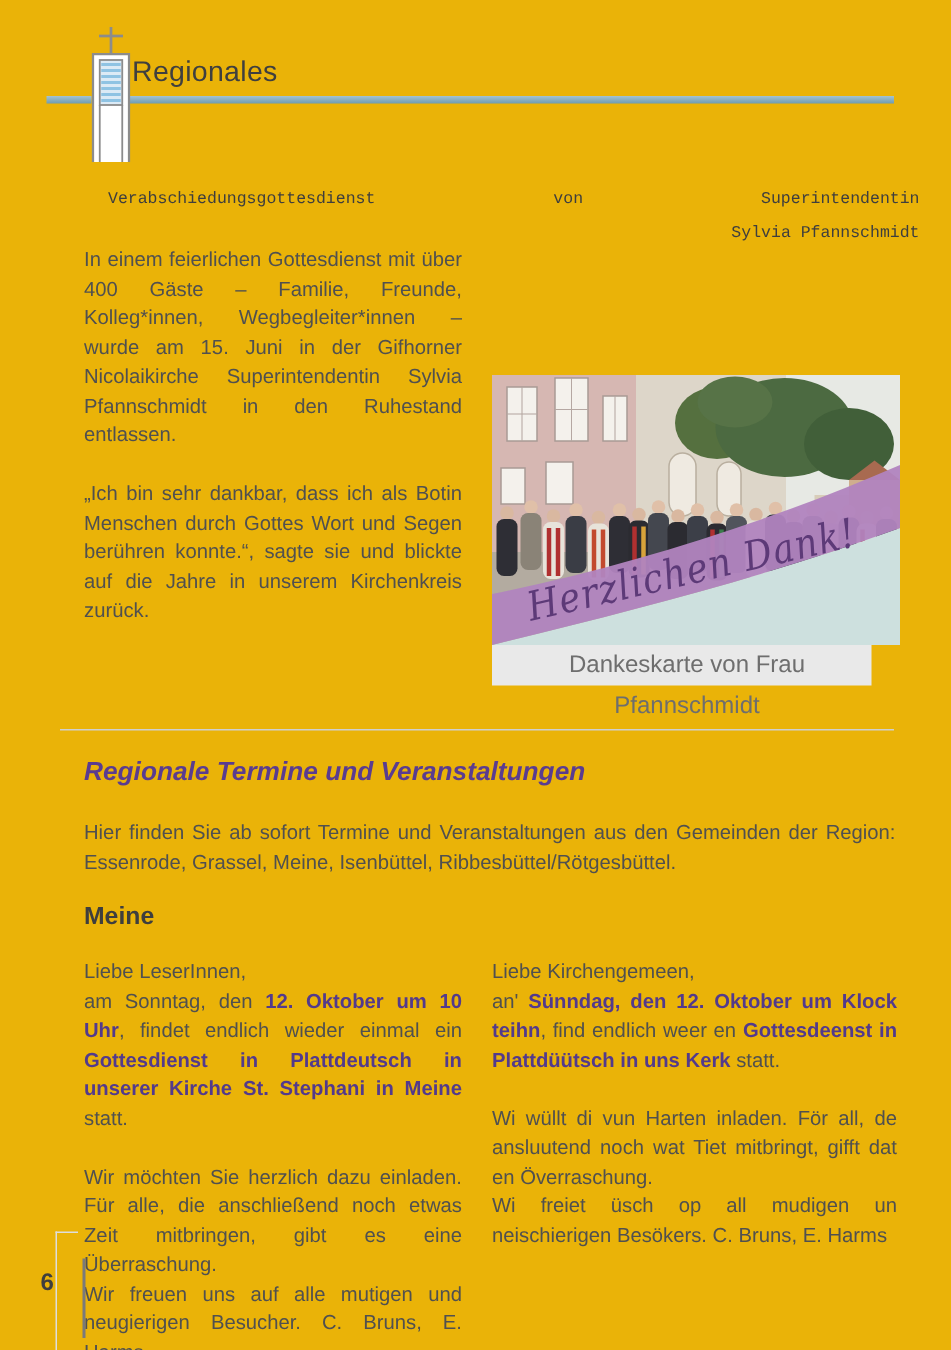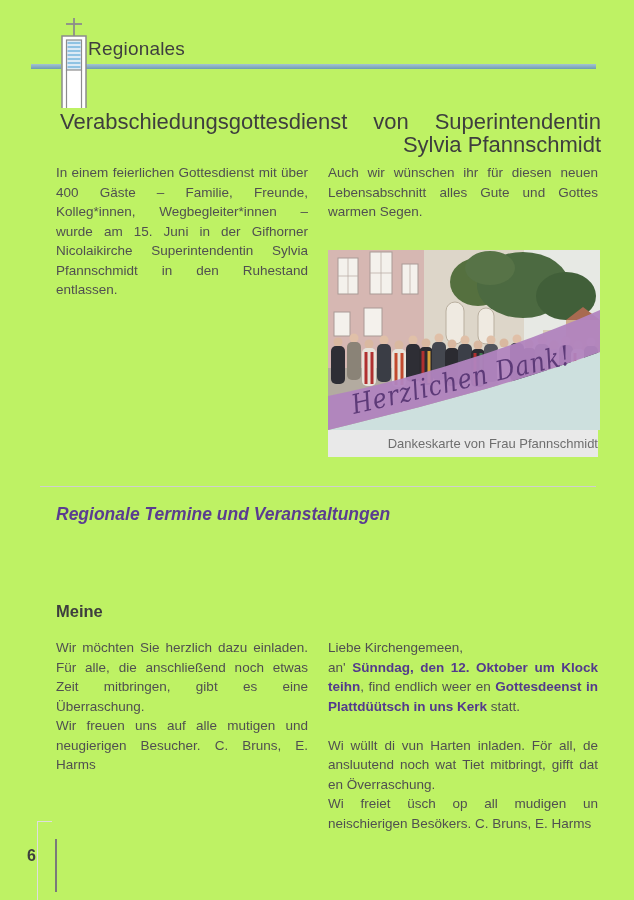--- a/index.html
+++ b/index.html
@@ -1,51 +1,51 @@
 <!DOCTYPE html>
 <html lang="de"><head>
 <meta charset="utf-8">
 <style>
   html,body{margin:0;padding:0;background:#ffffff;}
   .page{
     position:relative;
     width:634px;height:900px;
-    background:#bef264;
+    background:#eab308;
     font-family:"Liberation Sans","DejaVu Sans",sans-serif;
     color:#505050;
     overflow:hidden;
   }
   
   .hdr-rule{position:absolute;height:5px;background:linear-gradient(#a3c3d3,#6f9cb1);}
   .hdr-rule.left{left:31px;top:64px;width:30px;}
   .hdr-rule.right{left:86px;top:64px;width:510px;}
   .church-svg{position:absolute;left:46px;top:14px;}
   .hdr-title{
     position:absolute;left:88px;top:38px;
     font-size:19px;color:#3f3f3f;letter-spacing:.2px;
   }
   
   .art-title{
-    position:absolute;left:56px;top:106px;width:541px;margin:4px;
-    font-size:22px;line-height:23px;font-weight:400;color:#3e3e3e;
+    position:absolute;left:56px;top:106px;width:541px;margin:16px;
+    font-size:11px;line-height:23px;font-weight:400;color:#3e3e3e;font-family:Liberation Mono, monospace;
   }
   .art-title .l1{display:block;text-align:justify;text-align-last:justify;}
   .art-title .l2{display:block;text-align:right;}
   .col{position:absolute;font-size:13.5px;line-height:19.5px;text-align:justify;color:#505050;}
   .col p{margin:0 0 19.5px 0;white-space:pre-line;}
   .col-left{left:56px;width:252px;}
   .col-right{left:328px;width:270px;}
   .art-cols{top:163px;}
   
   .photo{position:absolute;left:328px;top:250px;width:272px;margin:0;}
   .photo svg{display:block;}
   .photo figcaption{
     width:246px;height:27px;background:#e9e9e9;
-    font-size:13px;line-height:27px;color:#6e6e6e;
-    padding-left:24px;text-align:right;
+    font-size:16px;line-height:27px;color:#6e6e6e;
+    padding-left:7px;text-align:center;
   }
   
   .divider{position:absolute;left:40px;top:486px;width:556px;height:1px;background:#cfcfcf;border:0;margin:0;}
   .sec-title{
     position:absolute;left:56px;top:504px;margin:0;
     font-size:17.5px;font-weight:700;color:#5a3c90;font-style:italic;
   }
   .intro{
     position:absolute;left:56px;top:545px;width:541px;margin:0;
     font-size:13.5px;line-height:20px;text-align:justify;color:#505050;
@@ -92,23 +92,21 @@
   </svg>
   <div class="hdr-title">Regionales</div>
 
   <h1 class="art-title">
     <span class="l1">Verabschiedungsgottesdienst von Superintendentin</span>
     <span class="l2">Sylvia Pfannschmidt</span>
   </h1>
 
   <div class="col col-left art-cols">
     <p>In einem feierlichen Gottesdienst mit über 400 Gäste – Familie, Freunde, Kolleg*innen, Wegbegleiter*innen – wurde am 15. Juni in der Gifhorner Nicolaikirche Superintendentin Sylvia Pfannschmidt in den Ruhestand entlassen.</p>
-  </div>
-  <div class="col col-right art-cols">
-    <p>Auch wir wünschen ihr für diesen neuen Lebensabschnitt alles Gute und Gottes warmen Segen.</p>
+    <p>„Ich bin sehr dankbar, dass ich als Botin Menschen durch Gottes Wort und Segen berühren konnte.“, sagte sie und blickte auf die Jahre in unserem Kirchenkreis zurück.</p>
   </div>
 
   <figure class="photo">
     <svg width="272" height="180" viewBox="0 0 272 180">
 
       <rect x="0" y="0" width="272" height="180" fill="#dfe2dc"></rect>
       <rect x="180" y="0" width="92" height="120" fill="#e7e9e4"></rect>
 
       <rect x="0" y="0" width="96" height="150" fill="#d6b7b2"></rect>
       <g fill="#f4f1ec" stroke="#a99a95" stroke-width="1">
@@ -235,23 +233,26 @@
 
       <path d="M0,180 C90,158 185,134 272,102 L272,180 Z" fill="#cde0de"></path>
       <path d="M0,146 C90,128 190,96 272,60 L272,102 C185,134 90,158 0,180 Z" fill="#b184bf" opacity="0.95"></path>
       <text x="26" y="164" transform="rotate(-13 26 164)" font-family="DejaVu Serif, serif" font-style="italic" font-size="27" fill="#5d3a78" letter-spacing="1" textLength="224" lengthAdjust="spacingAndGlyphs">Herzlichen Dank!</text>
     </svg>
     <figcaption>Dankeskarte von Frau Pfannschmidt</figcaption>
   </figure>
 
   <div class="divider"></div>
   <h2 class="sec-title">Regionale Termine und Veranstaltungen</h2>
+  <p class="intro">Hier finden Sie ab sofort Termine und Veranstaltungen aus den Gemeinden der Region: Essenrode, Grassel, Meine, Isenbüttel, Ribbesbüttel/Rötgesbüttel.</p>
   <h3 class="sub-title">Meine</h3>
 
   <div class="col col-left meine-cols">
+    <p><span>Liebe LeserInnen,
+am Sonntag, den </span><span class="rich-b">12. Oktober um 10 Uhr</span><span>, findet endlich wieder einmal ein </span><span class="rich-b">Gottesdienst in Plattdeutsch in unserer Kirche St. Stephani in Meine</span><span> statt.</span></p>
     <p><span>Wir möchten Sie herzlich dazu einladen. Für alle, die anschließend noch etwas Zeit mitbringen, gibt es eine Überraschung.
 Wir freuen uns auf alle mutigen und neugierigen Besucher. </span><span class="rich-i">C. Bruns, E. Harms</span></p>
   </div>
   <div class="col col-right meine-cols">
     <p><span>Liebe Kirchengemeen,
 an' </span><span class="rich-b">Sünndag, den 12. Oktober um Klock teihn</span><span>, find endlich weer en </span><span class="rich-b">Gottesdeenst in Plattdüütsch in uns Kerk</span><span> statt.</span></p>
     <p><span>Wi wüllt di vun Harten inladen. För all, de ansluutend noch wat Tiet mitbringt, gifft dat en Överraschung.
 Wi freiet üsch op all mudigen un neischierigen Besökers. </span><span class="rich-i">C. Bruns, E. Harms</span></p>
   </div>
 

